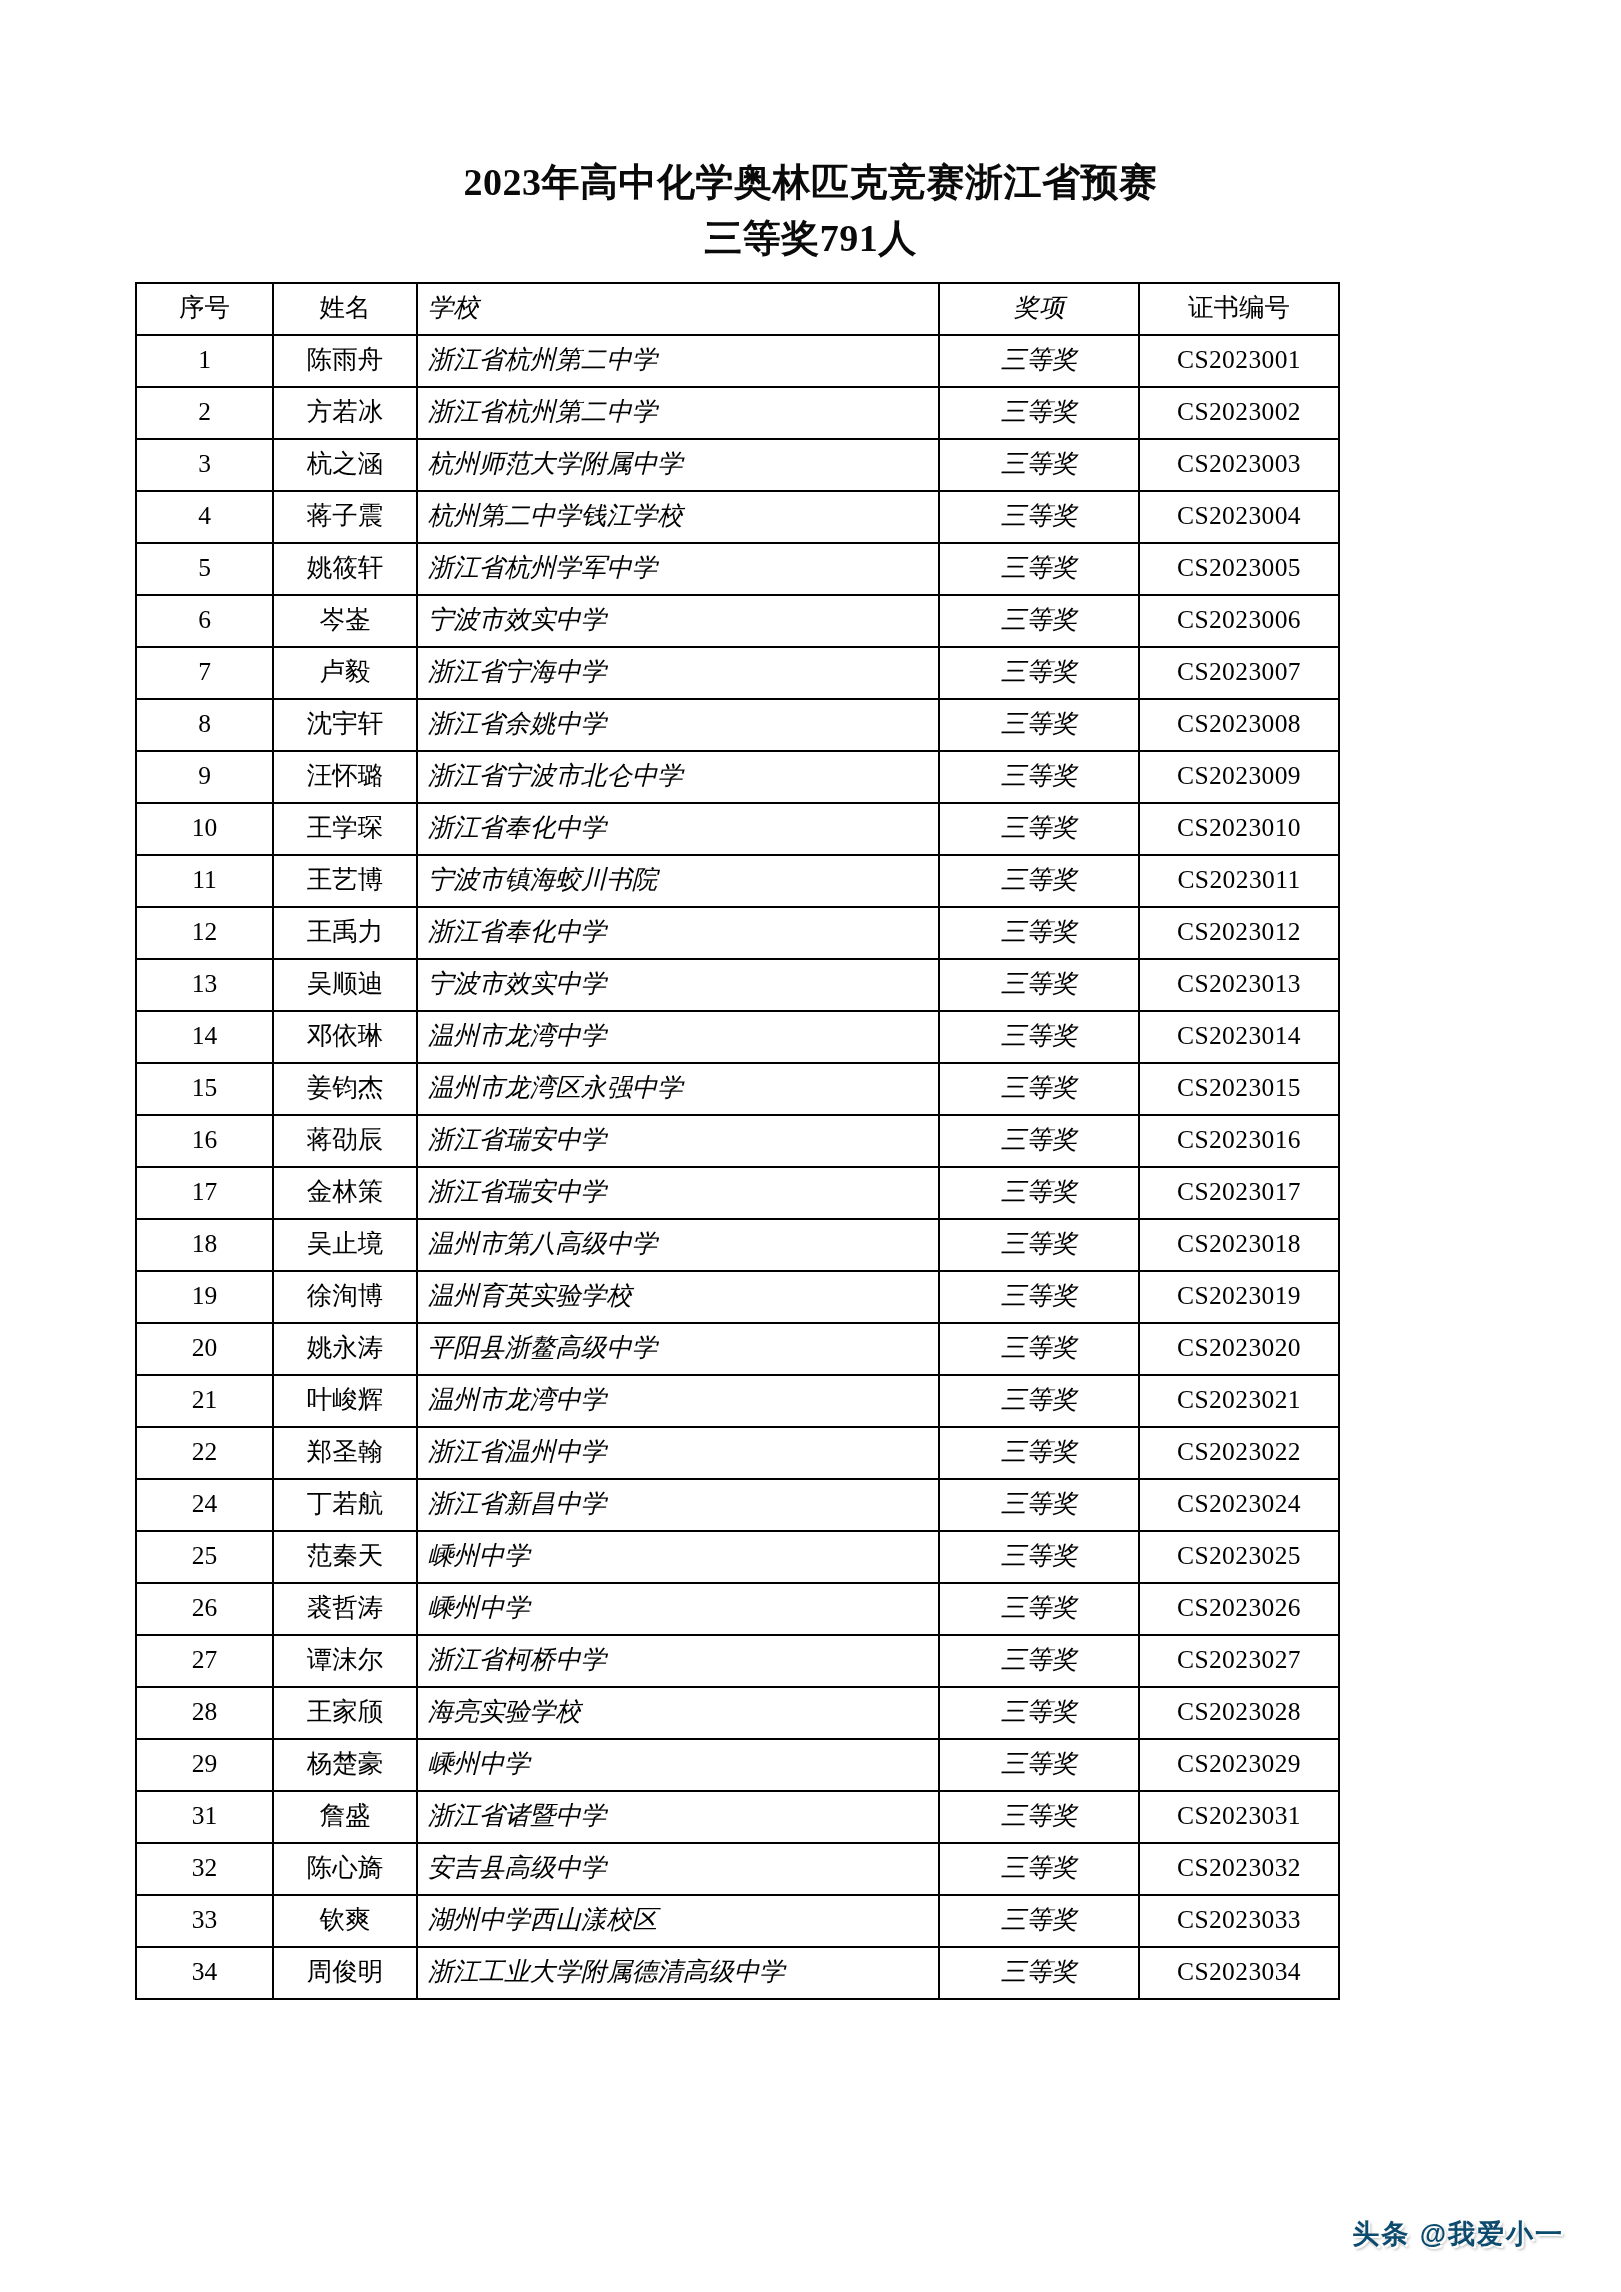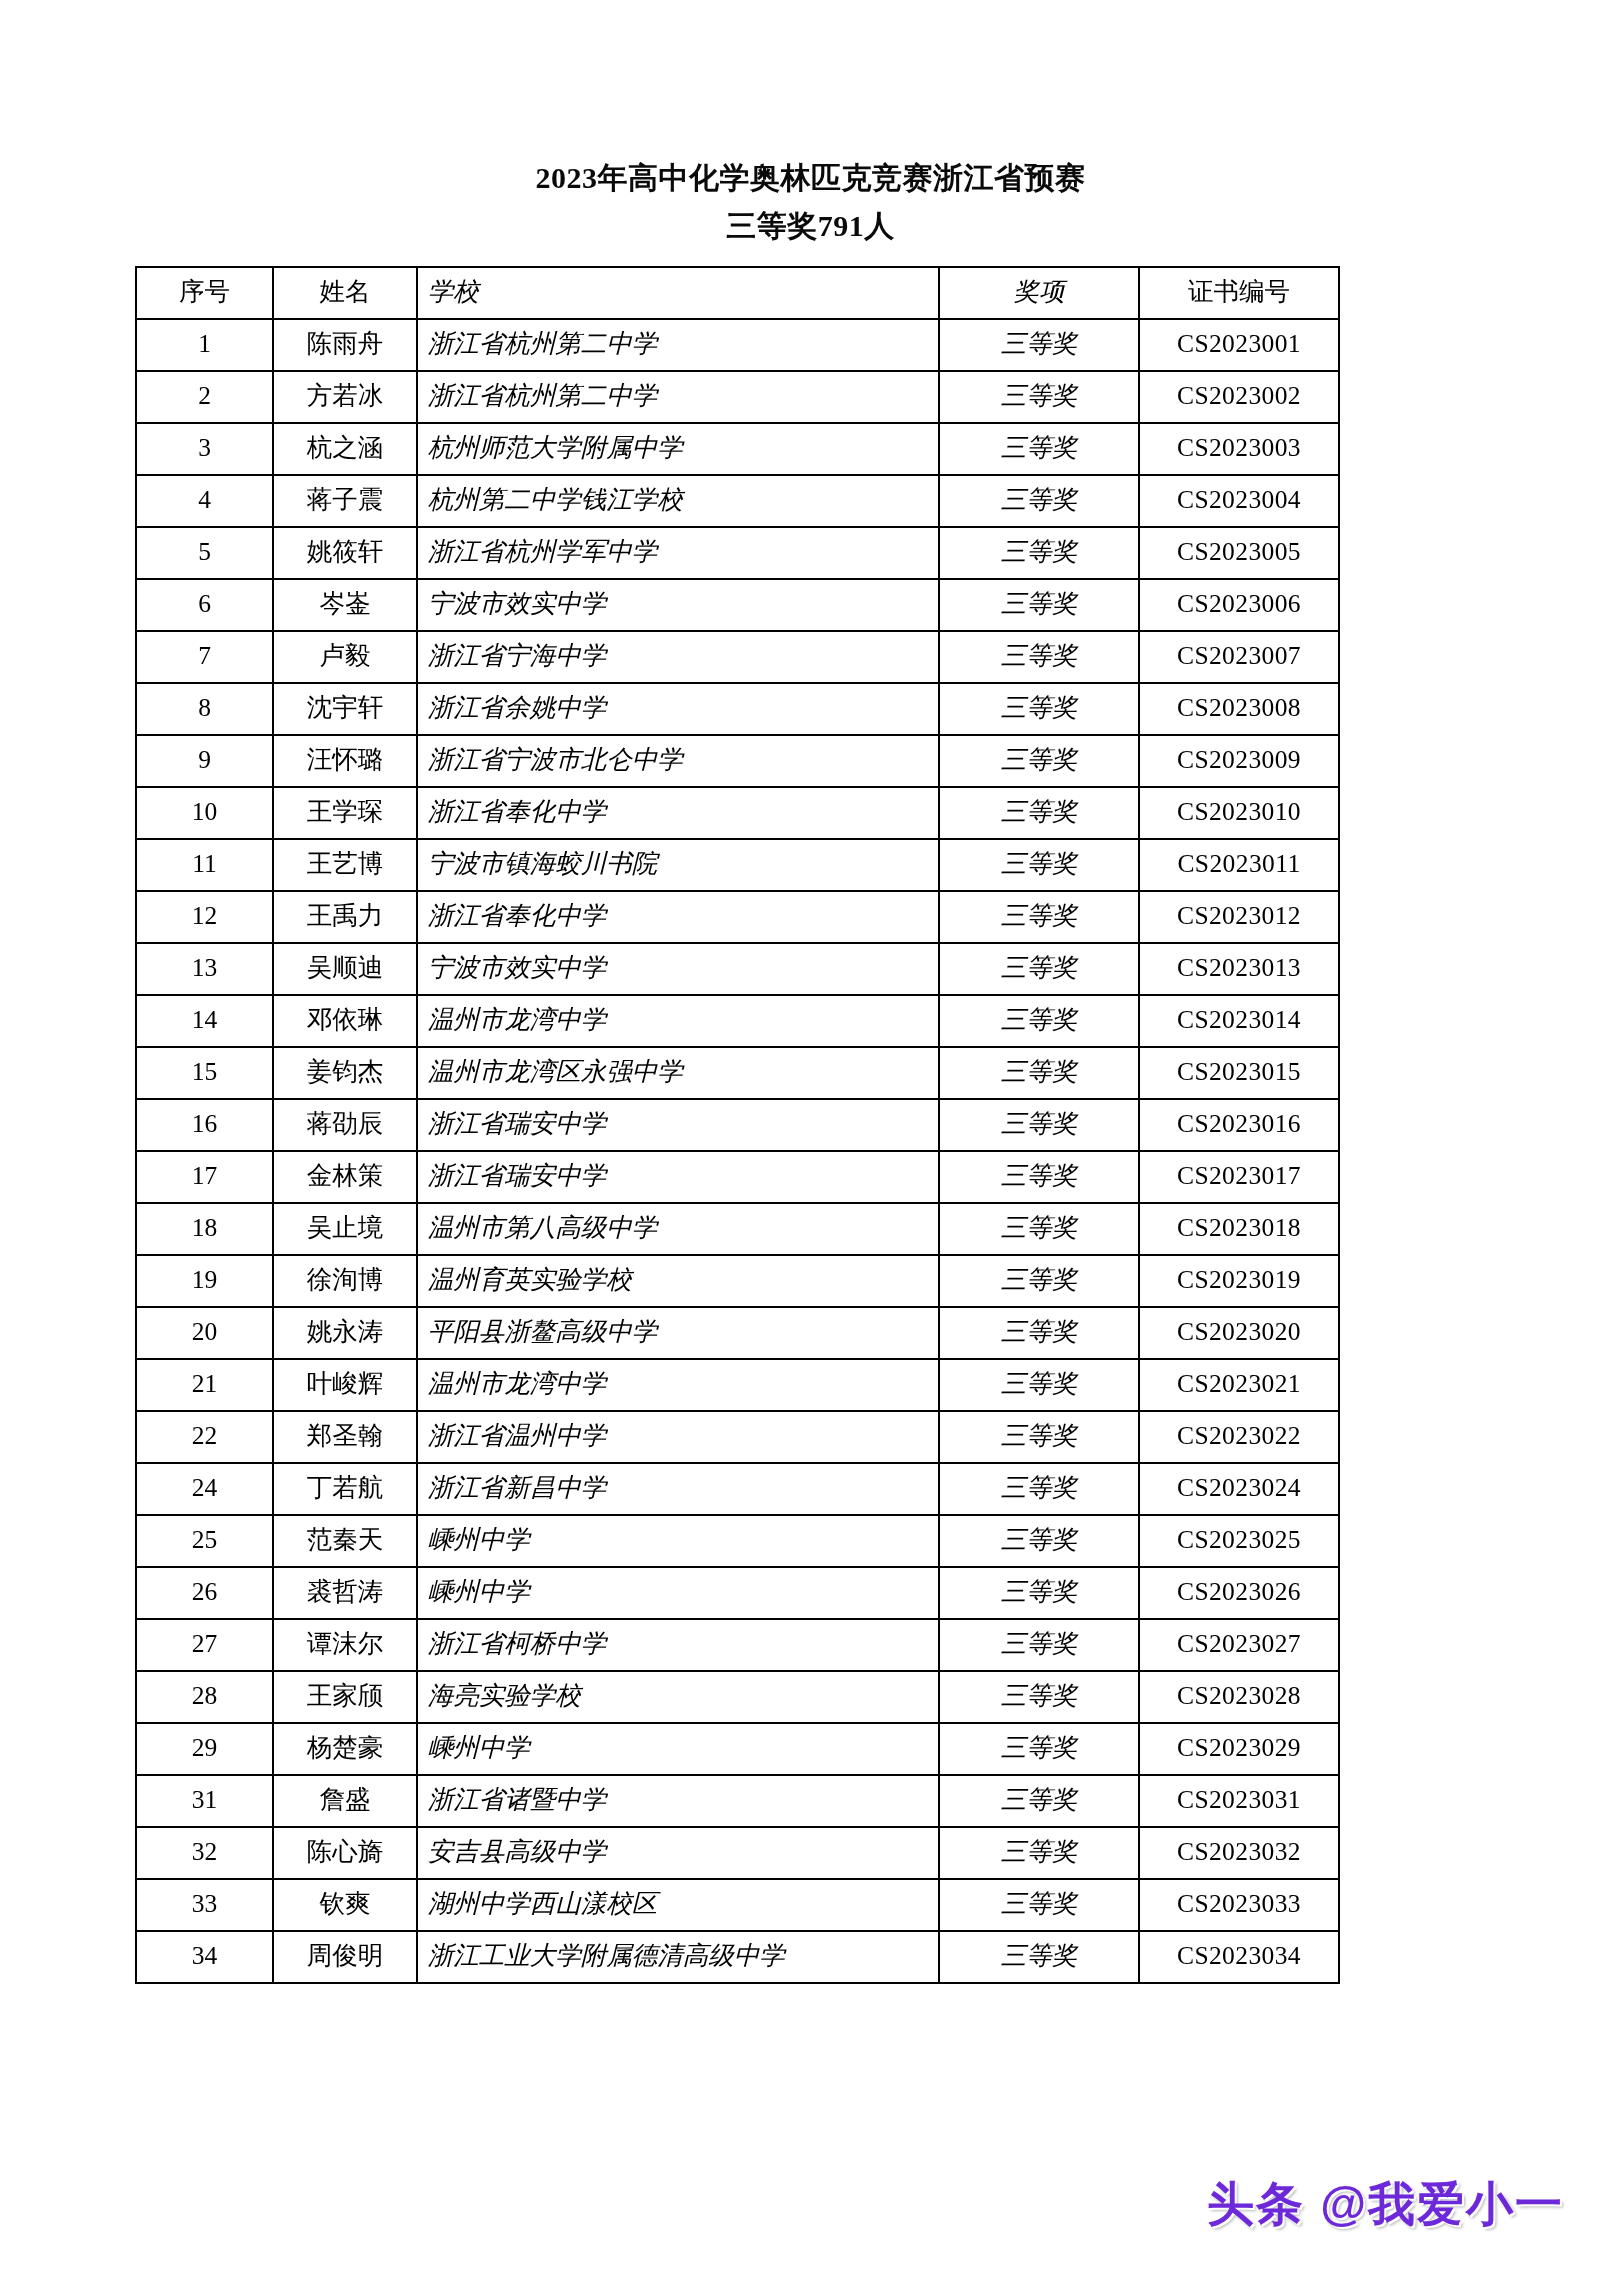--- a/index.html
+++ b/index.html
@@ -24,21 +24,21 @@
     padding: 0;
   }
 
   
   .title-block {
     text-align: center;
     padding-top: 163px;
     line-height: 1.0;
   }
   .title-line {
-    font-size: 30px;
+    font-size: 38px;
     font-weight: bold;
     letter-spacing: 0.5px;
     margin: 0;
     padding: 0;
     color: #0a0a0a;
   }
   .title-line.second {
     margin-top: 18px;
   }
 
@@ -84,25 +84,25 @@
 
   td.t-cert {
     font-family: "Liberation Serif", "DejaVu Serif", serif;
     letter-spacing: 0.4px;
   }
 
   
   .watermark {
     position: absolute;
     right: 57px;
-    bottom: 57px;
-    font-size: 47px;
+    bottom: 41px;
+    font-size: 27px;
     font-weight: bold;
     font-family: "Liberation Sans", "DejaVu Sans", sans-serif;
-    color: #6d28d9;
+    color: #0c4a6e;
     letter-spacing: 2px;
     text-shadow: 2px 2px 0 #ffffff, 2.9px 2.9px 2.9px rgba(120,120,120,0.55);
     white-space: nowrap;
   }
 </style>
 </head>
 <body>
 
 <div class="page">
 

